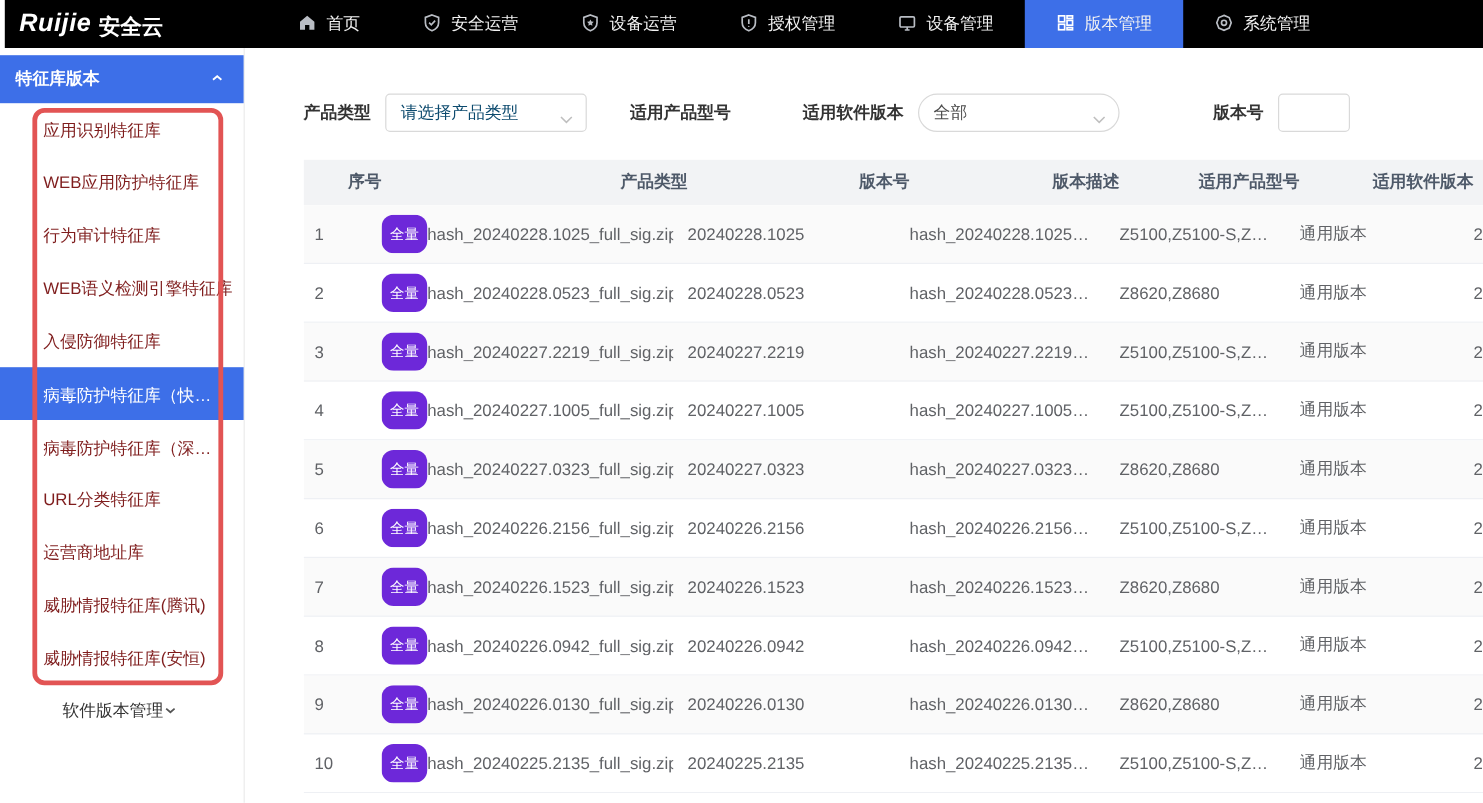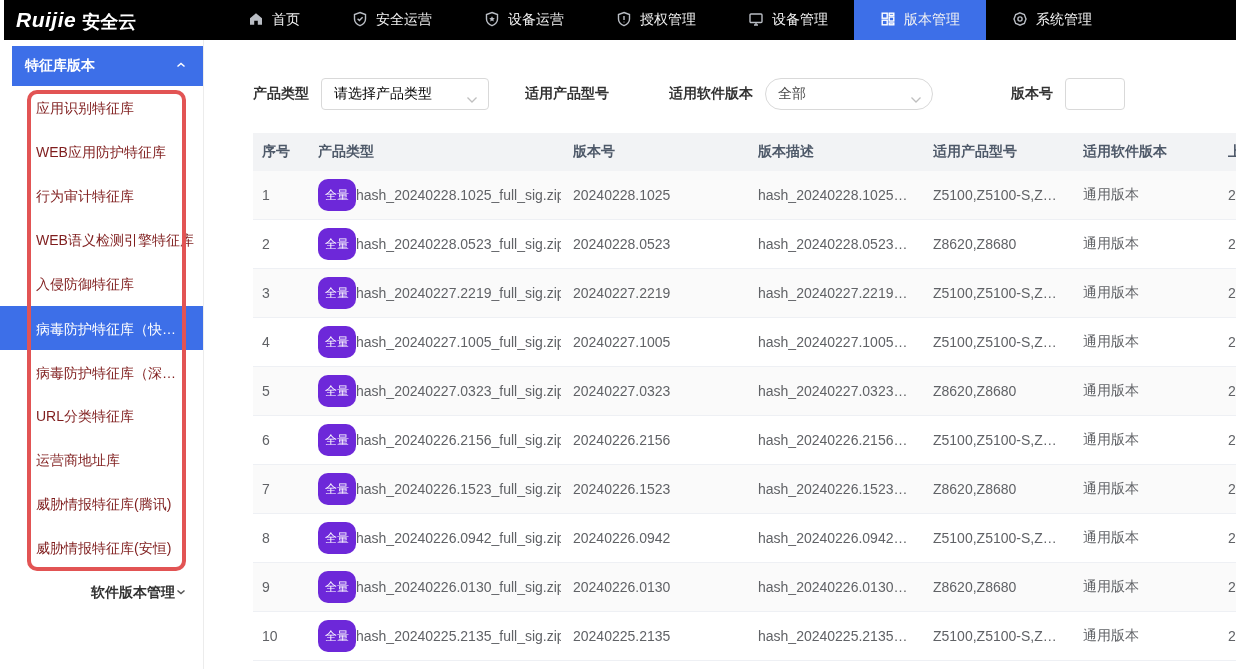--- a/index.html
+++ b/index.html
@@ -17,53 +17,53 @@
     font-size:14px; color:#f2f2f2; cursor:pointer; }
   .nav-item svg { stroke:#b9bdc4; fill:none; stroke-width:1.4; }
   .nav-item.active { background:#3d6fe8; }
   .nav-item.active svg { stroke:#fff; }
 
   
   .sidebar { position:absolute; left:0; top:40px; width:204px; bottom:0;
     background:#fff; border-right:1px solid #ececec; z-index:10; }
   .side-header { margin-top:6px; height:40px; background:#3d6fe8; color:#fff;
     display:flex; align-items:center; justify-content:space-between;
-    padding:0 16px 0 13px; font-size:14px; font-weight:bold; cursor:pointer;margin-left:12px; }
+    padding:0 16px 0 13px; font-size:14px; font-weight:bold; cursor:pointer; }
   .side-list { }
   .side-item { height:44px; line-height:44px; padding-left:36px; font-size:14px;
     color:#7f1d1d; cursor:pointer; white-space:nowrap; overflow:hidden; }
   .side-item.selected { background:#3d6fe8; color:#fff; }
   .side-item.selected .lbl { display:inline-block; max-width:148px; overflow:hidden;
     text-overflow:ellipsis; white-space:nowrap; vertical-align:middle; }
-  .side-footer { height:46px; display:flex; align-items:center; justify-content:flex-end;
-    padding:0 16px 0 13px; font-size:14px; color:#333; font-weight:700; cursor:pointer; }
+  .side-footer { height:46px; display:flex; align-items:center; justify-content:center;
+    padding:0 16px 0 13px; font-size:14px; color:#333; font-weight:400; cursor:pointer; }
   .red-box { position:absolute; left:27px; top:50px; width:159px; height:481px;
     border:4px solid #e25454; border-radius:10px; pointer-events:none; z-index:20; }
 
   
   .main { position:absolute; left:204px; top:40px; right:0; bottom:0; overflow:hidden; }
   .filters { display:flex; align-items:center; margin:38px 0 0 49px; white-space:nowrap; }
   .f-label { font-size:14px; font-weight:bold; color:#333; margin-right:12px; }
   .select { position:relative; height:32px; border:1px solid #d9d9d9; border-radius:4px;
     display:flex; align-items:center; padding:0 28px 0 12px; font-size:14px;
-    color:#000000; background:#fff; cursor:pointer; }
+    color:#0c4a6e; background:#fff; cursor:pointer; }
   .select.filled { color:#4a4a4a; }
   .select .caret { position:absolute; right:10px; top:12px; }
   .w1 { width:168px; } .w2 { width:164px; } .w3 { width:168px;border-radius:16px; }
   .gap2 { margin-left:36px; } .gap3 { margin-left:48px; } .gap4 { margin-left:78px; }
   .ver-input { height:32px; width:60px; border:1px solid #d9d9d9; border-radius:4px;
     font-size:14px; padding:0 8px; color:#333; outline:none; }
 
   
   .table-wrap { margin:23px 0 0 49px; width:calc(100% - 49px); overflow:hidden; }
   .tbl { width:1095px; }
   .trow { display:grid; grid-template-columns:65px 255px 185px 175px 150px 145px 120px;
     align-items:center; }
   .thead { height:38px; background:#f2f3f5; font-size:14px; font-weight:bold; color:#4e5969; }
-  .thead > div { padding-left:0; white-space:nowrap; overflow:hidden; }
+  .thead > div { padding-left:0; white-space:nowrap; overflow:hidden;text-align:right; }
   .tr { height:49px; font-size:14px; color:#606266; border-bottom:1px solid #eef0f4; }
   .tr:nth-child(even) { background:#fafafa; }
   .c1 { padding-left:9px; }
   .thead .c1 { padding-left:9px; }
   .c2 { display:flex; align-items:center; overflow:hidden; }
   .badge { flex:0 0 auto; display:inline-flex; align-items:center; justify-content:center;
     height:20px; padding:16px 7px; border-radius:10px; background:#6d28d9; color:#fff;
     font-size:12px; }
   .fname { display:inline-block; max-width:205px; overflow:hidden; white-space:nowrap;
     color:#606266; }

